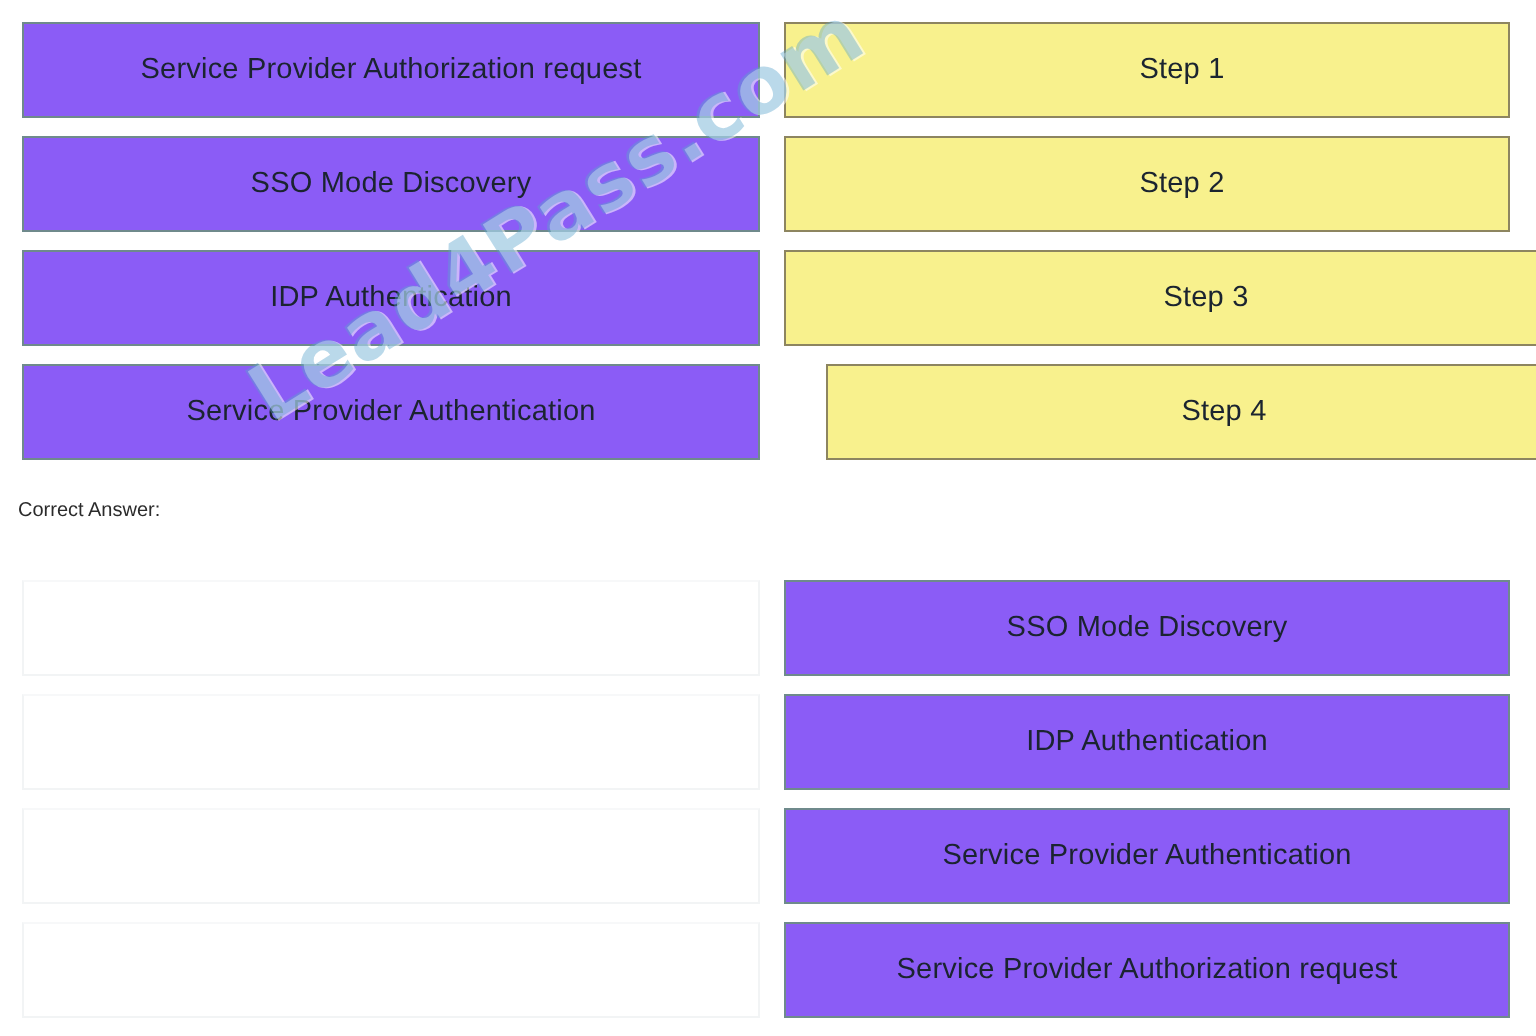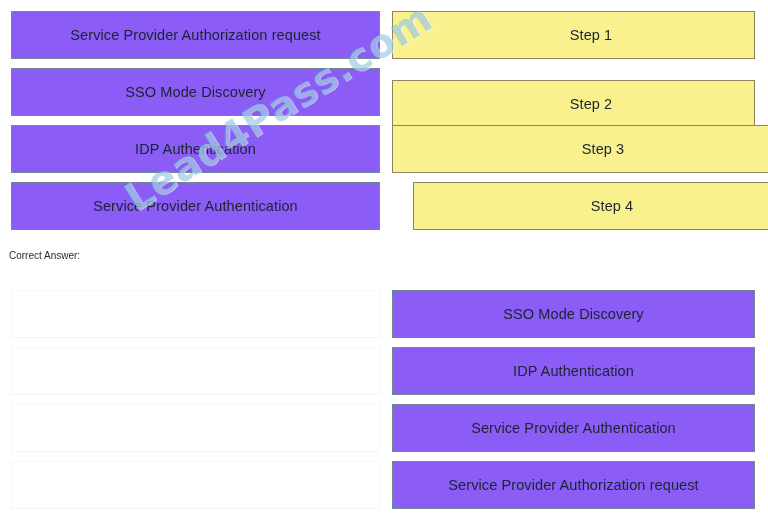--- a/index.html
+++ b/index.html
@@ -94,21 +94,21 @@
   <div class="dragbox cyan" style="left:11px;  top:125px; width:369px; height:48px;">
     <span>IDP Authentication</span>
   </div>
   <div class="dragbox cyan" style="left:11px;  top:182px; width:369px; height:48px;">
     <span>Service Provider Authentication</span>
   </div>
 
   <div class="dragbox yellow" style="left:392px; top:11px;  width:363px; height:48px;">
     <span>Step 1</span>
   </div>
-  <div class="dragbox yellow" style="left:392px; top:68px;  width:363px; height:48px;margin-top:12px;">
+  <div class="dragbox yellow" style="left:392px; top:68px;  width:363px; height:48px;">
     <span>Step 2</span>
   </div>
   <div class="dragbox yellow" style="left:392px; top:125px; width:387px; height:48px;">
     <span>Step 3</span>
   </div>
   <div class="dragbox yellow" style="left:392px; top:182px; width:363px; height:48px;margin-left:21px;">
     <span>Step 4</span>
   </div>
 
   <div class="watermark" id="watermark-top">Lead4Pass.com</div>

